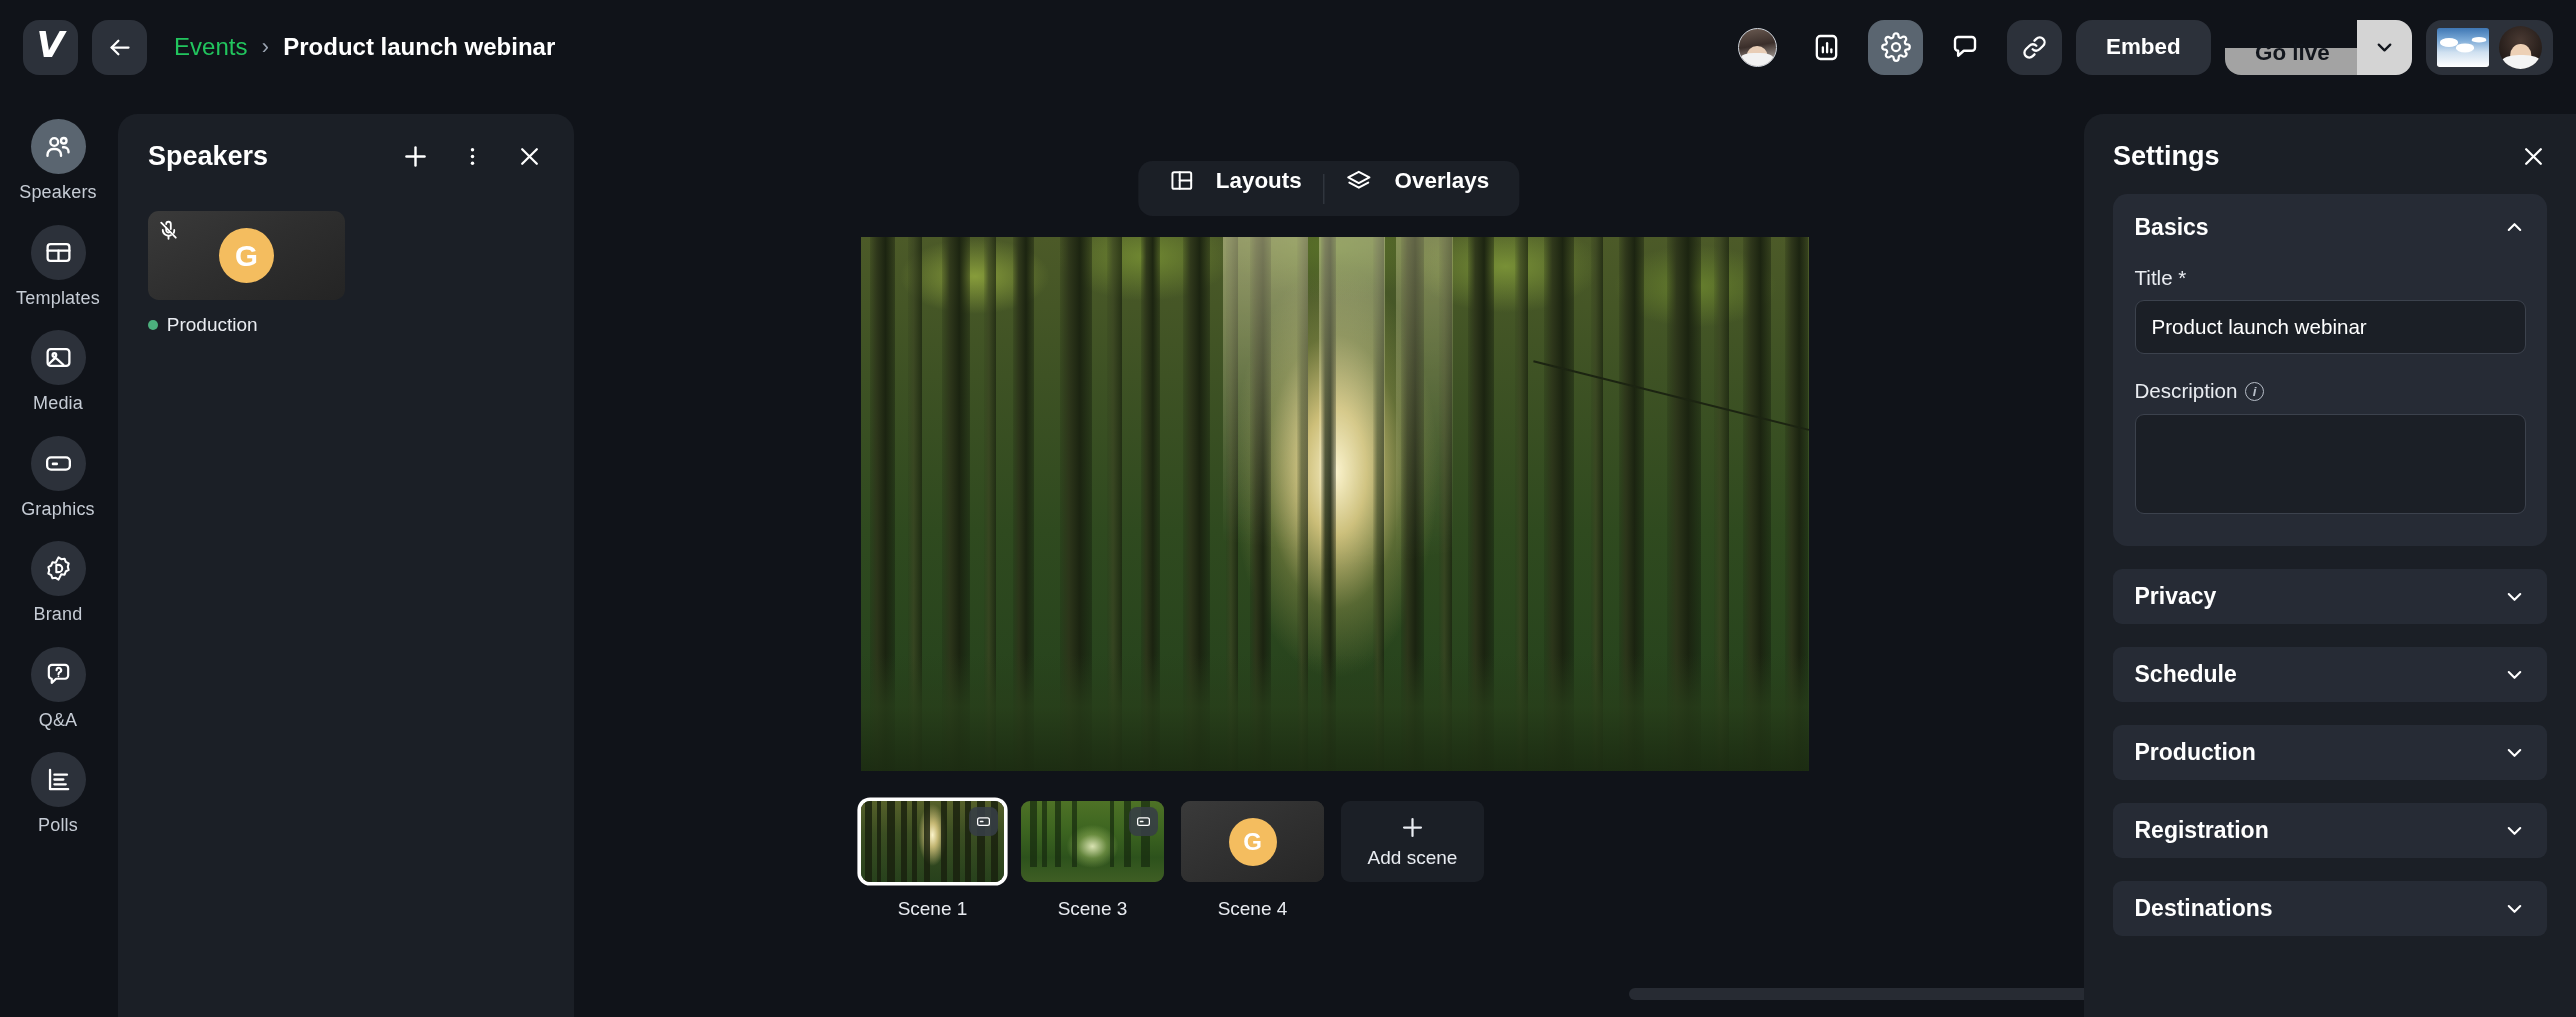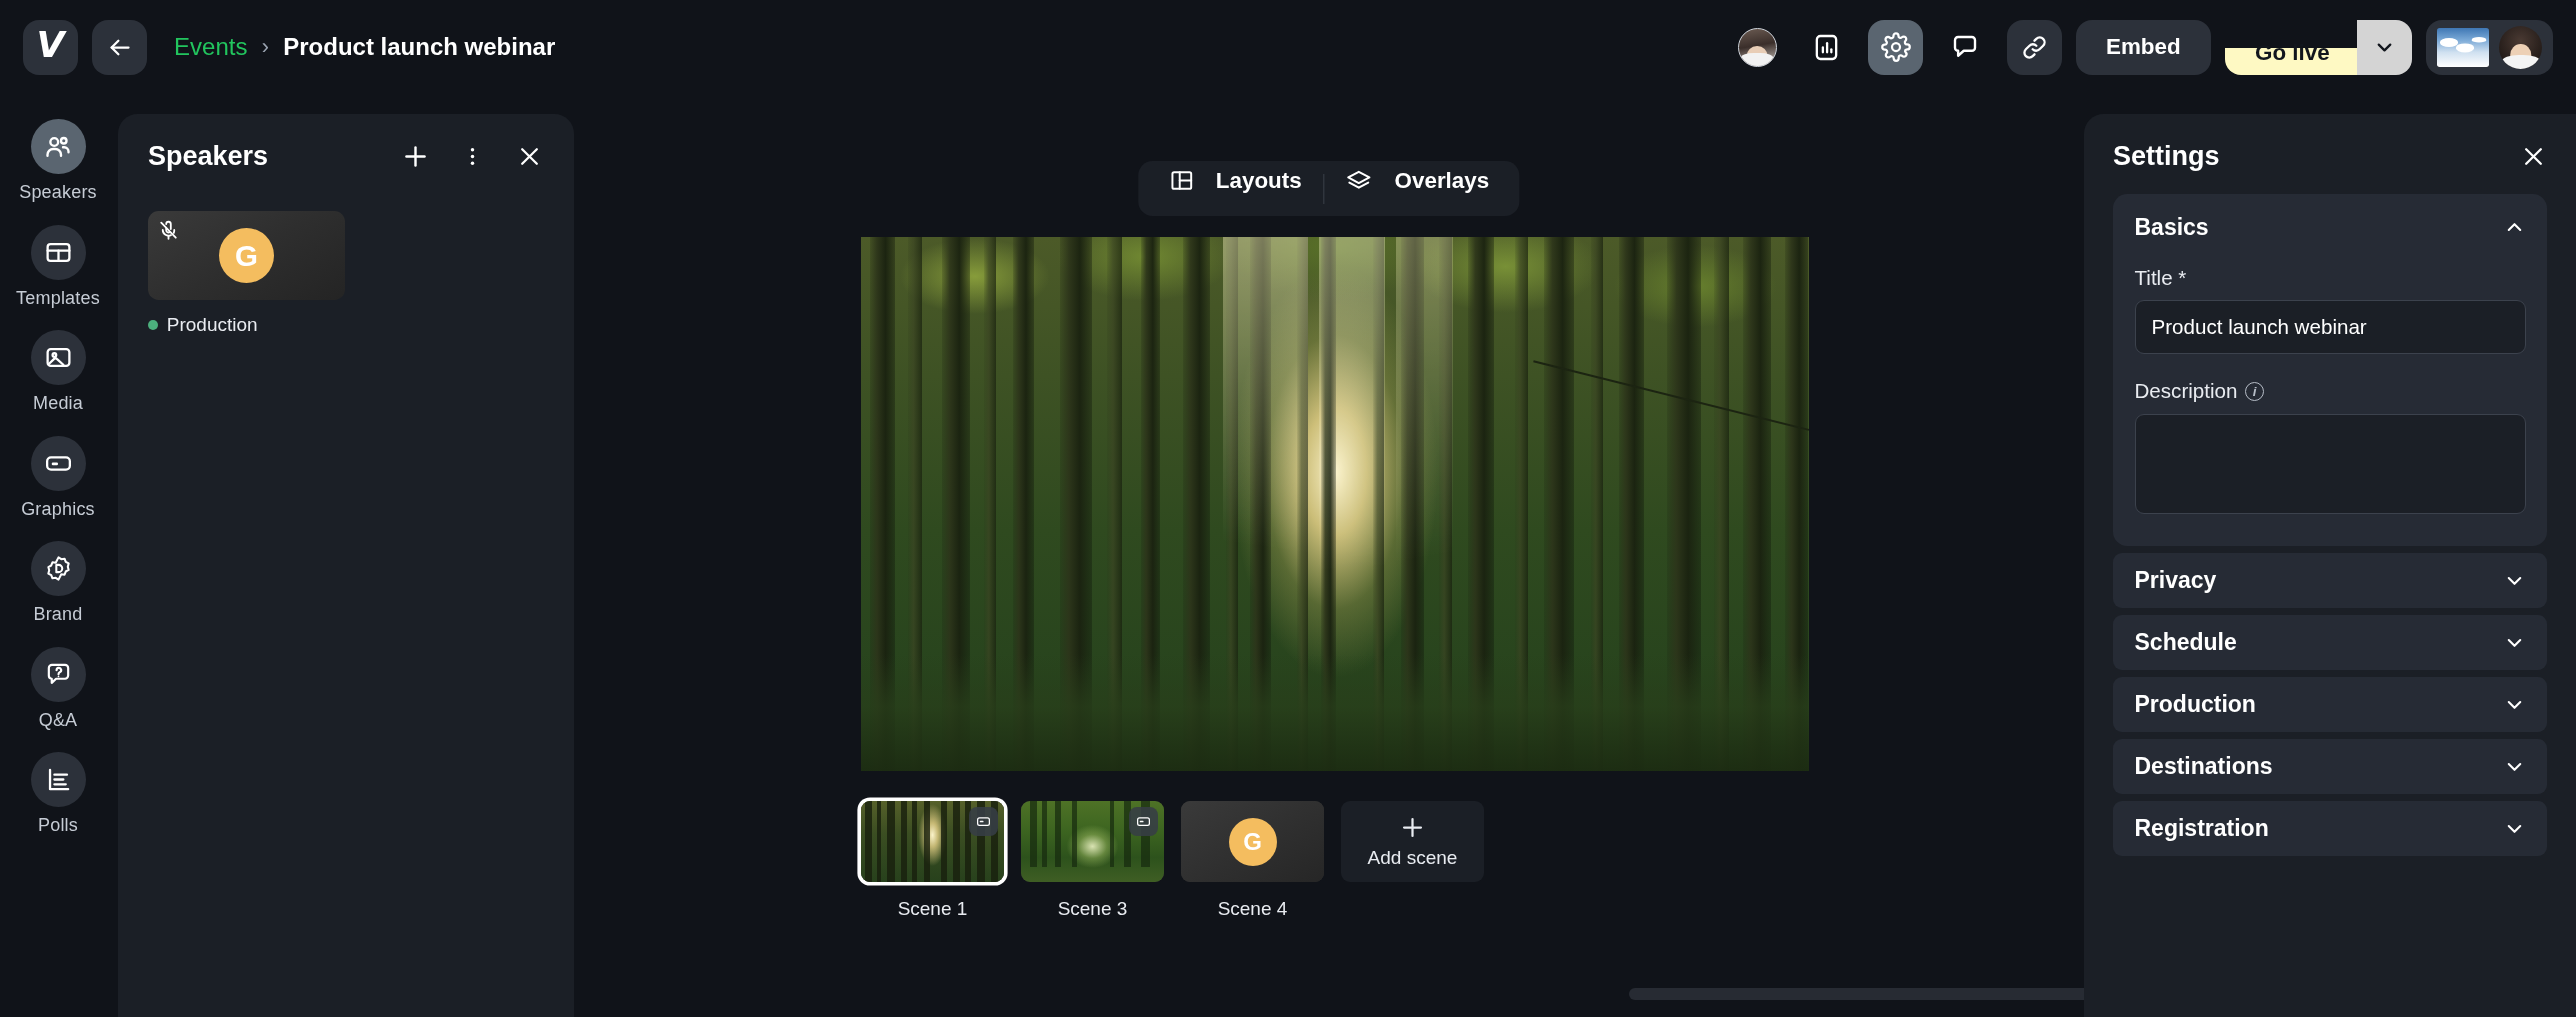--- a/index.html
+++ b/index.html
@@ -53,21 +53,21 @@
   }
   .embed-btn {
     height: 55px; padding: 0 30px; border-radius: 16px; background: #2c313a;
     display: flex; align-items: center; justify-content: center;
     color: #fff; font-size: 22.4px; font-weight: 600; cursor: pointer;
   }
   .golive {
     height: 55px; display: flex; border-radius: 16px; overflow: hidden; cursor: pointer;
   }
   .golive-main {
-    background: #fef9c3; color: #12161d; font-size: 22.4px; font-weight: 700;
+    background: #a3a3a3; color: #12161d; font-size: 22.4px; font-weight: 700;
     display: flex; align-items: center; padding: 0 27px 16px 30px; margin-top: 28px;
   }
   .golive-caret {
     background: #d4d4d4; width: 55px; display: flex; align-items: center; justify-content: center;
   }
   .preview-group {
     height: 55px; border-radius: 16px; background: #2c313a;
     display: flex; align-items: center; gap: 10.7px; padding: 0 10.7px;
   }
   .sky-thumb {
@@ -266,21 +266,21 @@
     background: #1b1f26; border: 0.9px solid #3c424d; color: #ffffff;
     font-size: 20.6px; padding: 12.5px 16px; font-family: "Liberation Sans", sans-serif;
     resize: none; outline: none;
   }
   .info-i {
     width: 19.7px; height: 19.7px; border-radius: 50%; border: 1.4px solid #b6bdc7;
     display:inline-flex; align-items:center; justify-content:center;
     font-size: 13.4px; color:#b6bdc7; font-style:italic; font-weight:700; cursor:pointer;
   }
   .sec-row {
-    margin-top: 7px; background: #262b35; border-radius: 9px; height: 55px;
+    margin-top: 23px; background: #262b35; border-radius: 9px; height: 55px;
     display: flex; align-items: center; padding: 0 21.5px; cursor: pointer;
   }
   .sec-label { font-size: 23px; font-weight: 700; color: #fff; }
   .sec-caret { margin-left: auto; color: #fff; }
   svg { display: block; }
 </style>
 </head>
 <body>
 
 <div class="topbar">
@@ -653,30 +653,30 @@
   <div class="sec-row">
     <div class="sec-label">Production</div>
     <div class="sec-caret">
       <svg width="23" height="23" viewBox="0 0 24 24" fill="none" stroke="#fff" stroke-width="2.2" stroke-linecap="round" stroke-linejoin="round">
         <polyline points="6,9.5 12,15.5 18,9.5"></polyline>
       </svg>
     </div>
   </div>
 
   <div class="sec-row">
+    <div class="sec-label">Registration</div>
+    <div class="sec-caret">
+      <svg width="23" height="23" viewBox="0 0 24 24" fill="none" stroke="#fff" stroke-width="2.2" stroke-linecap="round" stroke-linejoin="round">
+        <polyline points="6,9.5 12,15.5 18,9.5"></polyline>
+      </svg>
+    </div>
+  </div>
+
+  <div class="sec-row">
     <div class="sec-label">Destinations</div>
     <div class="sec-caret">
       <svg width="23" height="23" viewBox="0 0 24 24" fill="none" stroke="#fff" stroke-width="2.2" stroke-linecap="round" stroke-linejoin="round">
         <polyline points="6,9.5 12,15.5 18,9.5"></polyline>
       </svg>
     </div>
   </div>
-
-  <div class="sec-row">
-    <div class="sec-label">Registration</div>
-    <div class="sec-caret">
-      <svg width="23" height="23" viewBox="0 0 24 24" fill="none" stroke="#fff" stroke-width="2.2" stroke-linecap="round" stroke-linejoin="round">
-        <polyline points="6,9.5 12,15.5 18,9.5"></polyline>
-      </svg>
-    </div>
-  </div>
 </div>
 
 
 </body></html>

